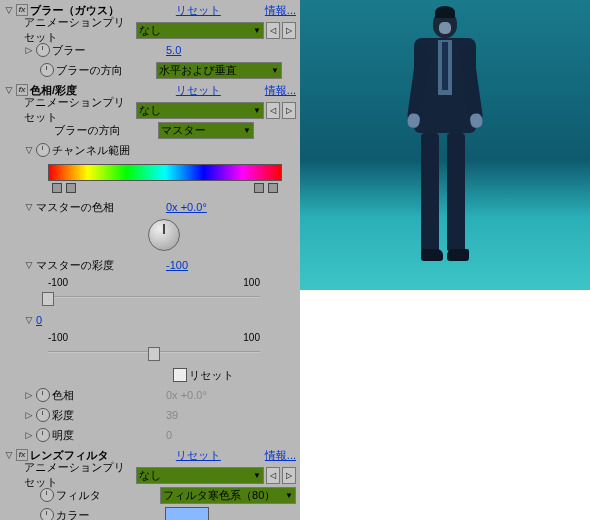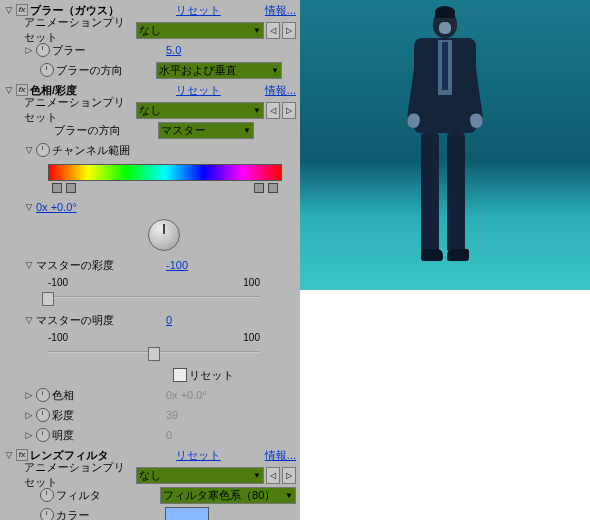--- a/index.html
+++ b/index.html
@@ -130,20 +130,21 @@
 <div class="hue-controls">
   <div class="m" style="left:4px"></div>
         <div class="m" style="left:18px"></div>
   <div class="m" style="right:18px"></div>
         <div class="m" style="right:4px"></div>
 </div>
 
 <div class="row">
   <span class="ind1"></span>
   <span class="twisty">▽</span>
+  <span class="lbl">マスターの色相</span>
   <span class="val" style="width:130px">0x +0.0°</span>
 </div>
 <div class="dial"></div>
 
 <div class="row">
   <span class="ind1"></span>
   <span class="twisty">▽</span>
   <span class="lbl">マスターの彩度</span>
   <span class="val" style="width:130px">-100</span>
 </div>
@@ -153,21 +154,20 @@
           <span>100</span>
         </div>
   <div class="slider-track">
           <div class="thumb" style="left:0%"></div>
         </div>
 </div>
 
 <div class="row">
   <span class="ind1"></span>
   <span class="twisty">▽</span>
-  <span class="lbl">マスターの明度</span>
   <span class="val" style="width:130px">0</span>
 </div>
 <div class="slider-block">
   <div class="slider-nums">
           <span>-100</span>
           <span>100</span>
         </div>
   <div class="slider-track">
           <div class="thumb" style="left:50%"></div>
         </div>

